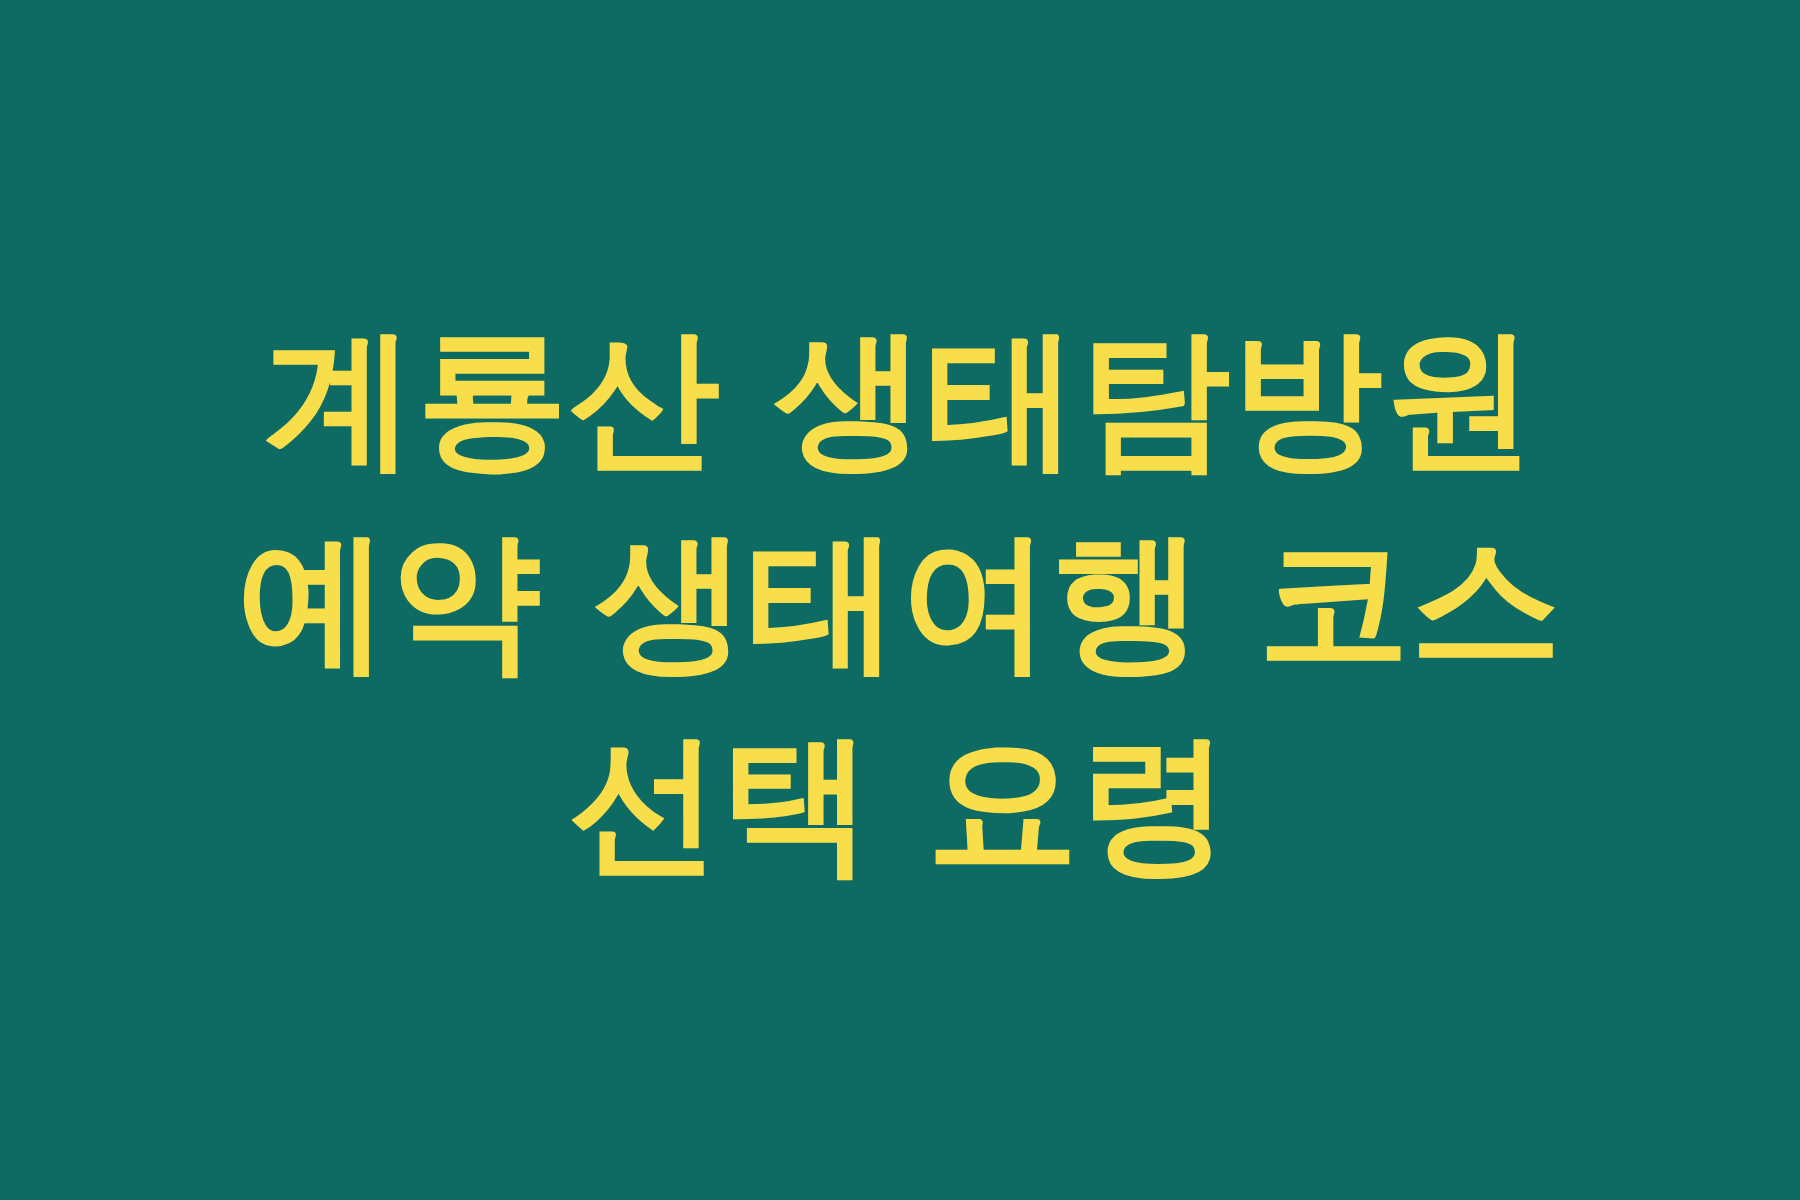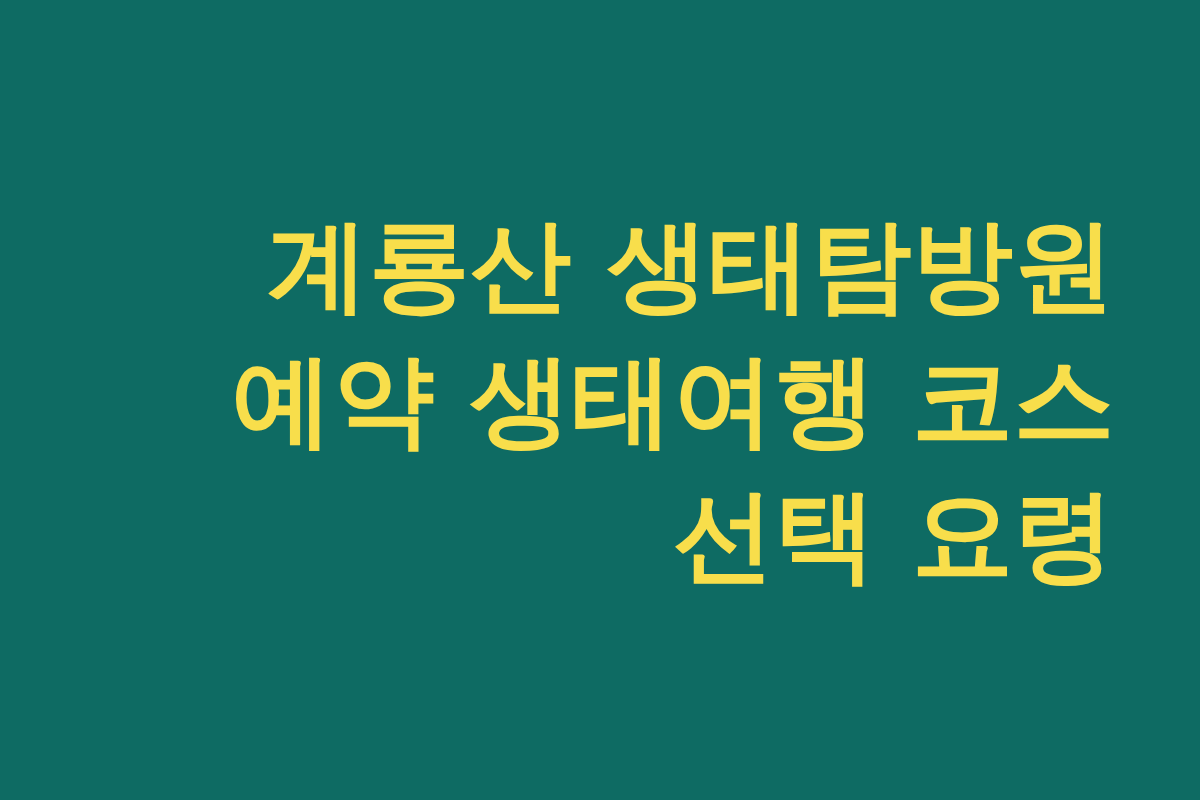--- a/index.html
+++ b/index.html
@@ -23,21 +23,21 @@
     background: #0E6B63;
     display: flex;
     align-items: center;
     justify-content: center;
   }
 
   .title-block {
     width: 1030px;
     margin: 0;
     padding: 0;
-    text-align: right;
+    text-align: center;
   }
 
   .banner-title {
     margin: 0;
     padding: 0;
     color: #F8DE4B;
     font-family: "DejaVu Sans", "Liberation Sans", sans-serif;
     font-size: 101px;
     font-weight: 700;
     line-height: 135px;

